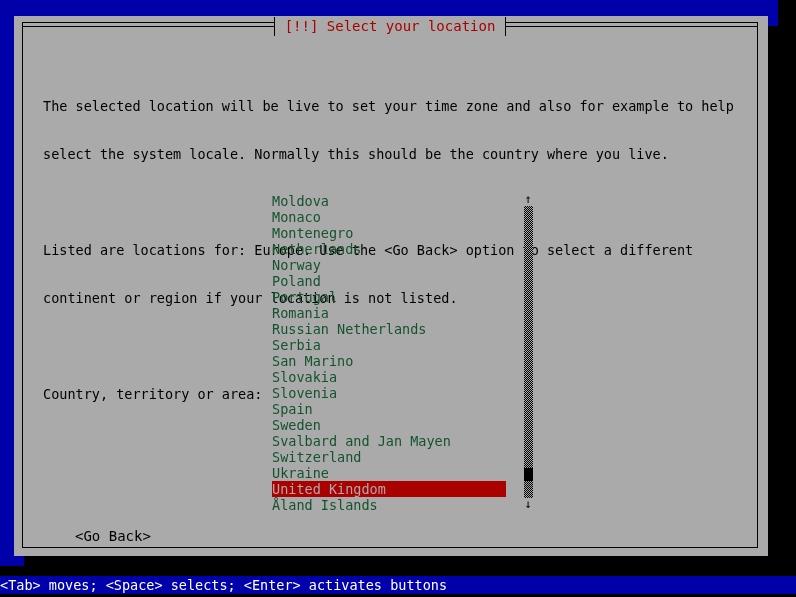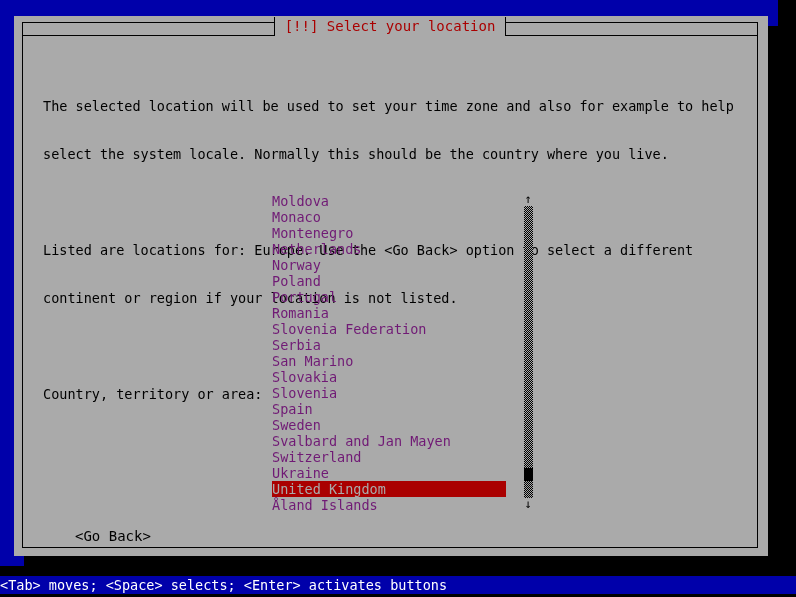--- a/index.html
+++ b/index.html
@@ -72,21 +72,21 @@
   }
 
   
   #title-row {
     position: absolute;
     left: 8px;
     top: 0px;
     width: 736px;
     height: 20px;
     display: flex;
-    align-items: flex-end;
+    align-items: center;
     box-sizing: border-box;
   }
   .title-rule {
     flex: 1 1 auto;
     height: 1px;
     background: #000000;
   }
   .title-pipe {
     width: 1px;
     height: 19px;
@@ -125,21 +125,21 @@
   #list {
     position: absolute;
     left: 258px;
     top: 177px;
     width: 234px;
   }
   .list-item {
     height: 16px;
     line-height: 16px;
     font-size: 13.5px;
-    color: #701a75;
+    color: #14532d;
     white-space: pre;
     padding-left: 0px;
   }
   .list-item.selected {
     background: #aa0000;
     color: #aaaaaa;
     width: 234px;
   }
   .list-item.selected .item-label {
     text-underline-offset: 1px;
@@ -245,39 +245,39 @@
 
     <div id="title-row">
       <div class="title-rule"></div>
       <div class="title-pipe"></div>
       <div id="title-text">[!!] Select your location</div>
       <div class="title-pipe"></div>
       <div class="title-rule"></div>
     </div>
 
     <div id="body-text">
-      <div class="para">The selected location will be used to set your time zone and also for example to help</div>
+      <div class="para">The selected location will be live to set your time zone and also for example to help</div>
       <div class="para">select the system locale. Normally this should be the country where you live.</div>
       <div class="para-gap"></div>
       <div class="para">Listed are locations for: Europe. Use the &lt;Go Back&gt; option to select a different</div>
       <div class="para">continent or region if your location is not listed.</div>
       <div class="para-gap"></div>
       <div class="para">Country, territory or area:</div>
     </div>
 
     <div id="list">
         <div class="list-item"><span class="item-label">Moldova</span></div>
         <div class="list-item"><span class="item-label">Monaco</span></div>
         <div class="list-item"><span class="item-label">Montenegro</span></div>
         <div class="list-item"><span class="item-label">Netherlands</span></div>
         <div class="list-item"><span class="item-label">Norway</span></div>
         <div class="list-item"><span class="item-label">Poland</span></div>
         <div class="list-item"><span class="item-label">Portugal</span></div>
         <div class="list-item"><span class="item-label">Romania</span></div>
-        <div class="list-item"><span class="item-label">Slovenia Federation</span></div>
+        <div class="list-item"><span class="item-label">Russian Netherlands</span></div>
         <div class="list-item"><span class="item-label">Serbia</span></div>
         <div class="list-item"><span class="item-label">San Marino</span></div>
         <div class="list-item"><span class="item-label">Slovakia</span></div>
         <div class="list-item"><span class="item-label">Slovenia</span></div>
         <div class="list-item"><span class="item-label">Spain</span></div>
         <div class="list-item"><span class="item-label">Sweden</span></div>
         <div class="list-item"><span class="item-label">Svalbard and Jan Mayen</span></div>
         <div class="list-item"><span class="item-label">Switzerland</span></div>
         <div class="list-item"><span class="item-label">Ukraine</span></div>
         <div class="list-item selected"><span class="item-label">United Kingdom</span></div>

